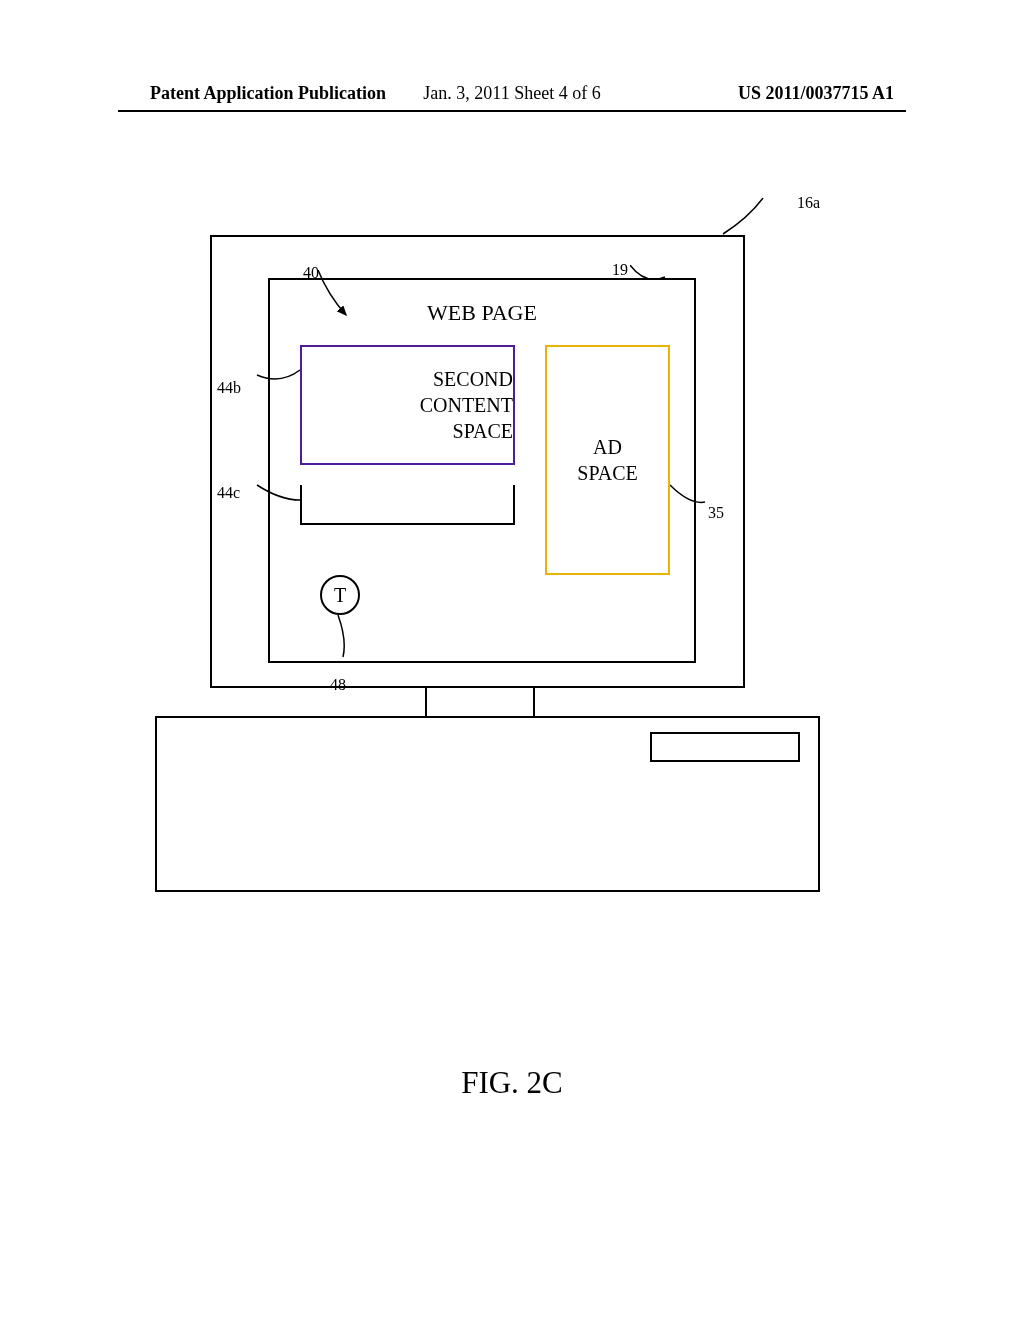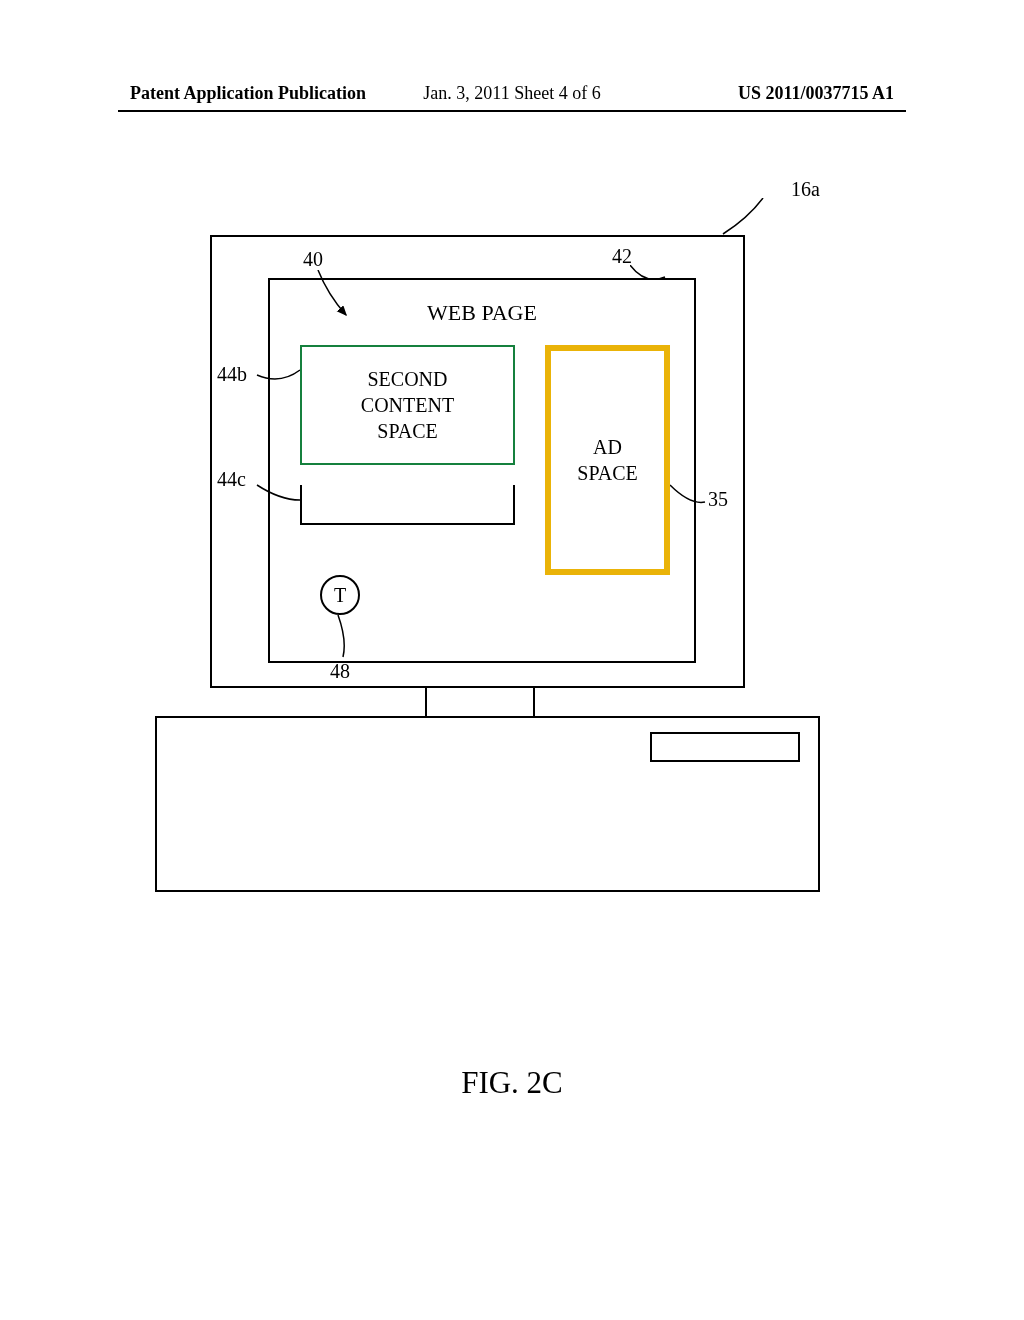--- a/index.html
+++ b/index.html
@@ -19,20 +19,21 @@
       top: 83px;
       left: 0;
       right: 0;
       display: flex;
       justify-content: space-between;
       padding: 0 130px;
       font-size: 18px;
     }
     .header-left {
       font-weight: bold;
+      margin-left: 20px;
     }
     .header-center {
       position: absolute;
       left: 50%;
       transform: translateX(-50%);
       font-weight: normal;
     }
     .header-right {
       font-weight: bold;
     }
@@ -98,46 +99,46 @@
       text-align: center;
       font-size: 22px;
       font-family: "Times New Roman", serif;
     }
     .content-area {
       position: absolute;
       top: 65px;
       left: 30px;
       width: 215px;
       height: 120px;
-      border: 2px solid #15803d;
+      border: 2px solid #4c1d95;
       display: flex;
       flex-direction: column;
       justify-content: center;
-      align-items: center;
+      align-items: flex-end;
       font-size: 20px;
       line-height: 1.3;
       text-align: center;
     }
     .third-content {
       position: absolute;
       top: 205px;
       left: 30px;
       width: 215px;
       height: 40px;
       border-left: 2px solid black;
       border-right: 2px solid black;
       border-bottom: 2px solid black;
     }
     .ad-space {
       position: absolute;
       top: 65px;
       left: 275px;
       width: 125px;
       height: 230px;
-      border: 6px solid #eab308;
+      border: 2px solid #eab308;
       display: flex;
       flex-direction: column;
       justify-content: center;
       align-items: center;
       font-size: 20px;
       line-height: 1.3;
       text-align: center;
     }
     .t-circle {
       position: absolute;
@@ -147,22 +148,23 @@
       height: 40px;
       border: 2px solid black;
       border-radius: 50%;
       display: flex;
       justify-content: center;
       align-items: center;
       font-size: 20px;
     }
     .label {
       position: absolute;
-      font-size: 20px;
+      font-size: 16px;
       font-family: "Times New Roman", serif;
+      margin-top: 16px;
     }
     .label-16a { top: -12px; right: -60px; }
     .label-40 { top: 58px; left: 163px; }
     .label-42 { top: 55px; left: 472px; }
     .label-44b { top: 173px; left: 77px; text-align: center; }
     .label-44c { top: 278px; left: 77px; }
     .label-46 { top: 298px; left: 568px; }
     .label-48 { top: 470px; left: 190px; }
     .figure-label {
       position: absolute;
@@ -185,21 +187,21 @@
   <span class="header-left">Patent Application Publication</span>
   <span class="header-center">Jan. 3, 2011  Sheet 4 of 6</span>
   <span class="header-right">US 2011/0037715 A1</span>
 </div>
 <div class="header-line"></div>
 
 <div class="diagram-container">
 
   <div class="label label-16a">16a</div>
   <div class="label label-40">40</div>
-  <div class="label label-42">42</div>
+  <div class="label label-42">19</div>
   <div class="label label-44b">44b</div>
   <div class="label label-44c">44c</div>
   <div class="label label-46">35</div>
   <div class="label label-48">48</div>
 
   <svg class="leader" style="top:8px; left:578px;" width="60" height="40">
     <path d="M 45 0 Q 30 20 5 36" stroke="black" stroke-width="1.5" fill="none"></path>
   </svg>
 
   <svg class="leader" style="top:80px; left:168px;" width="60" height="55">

